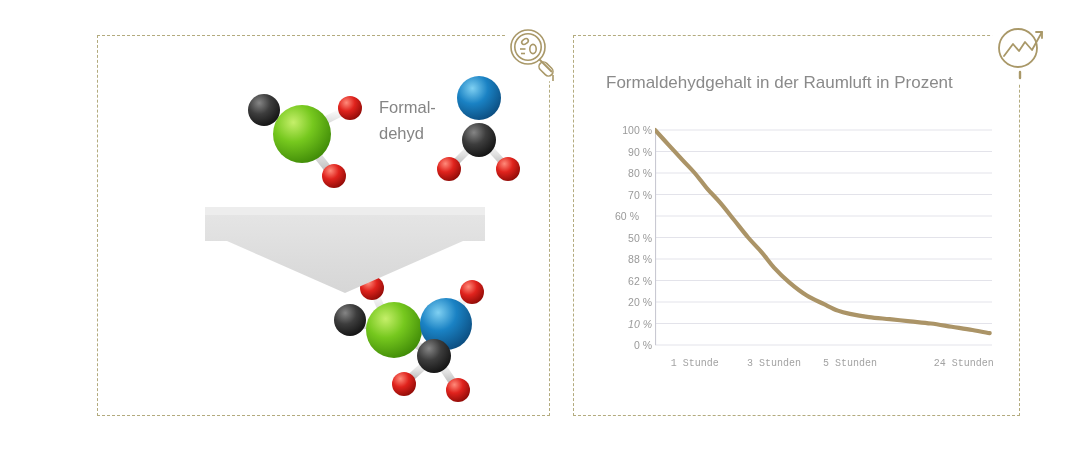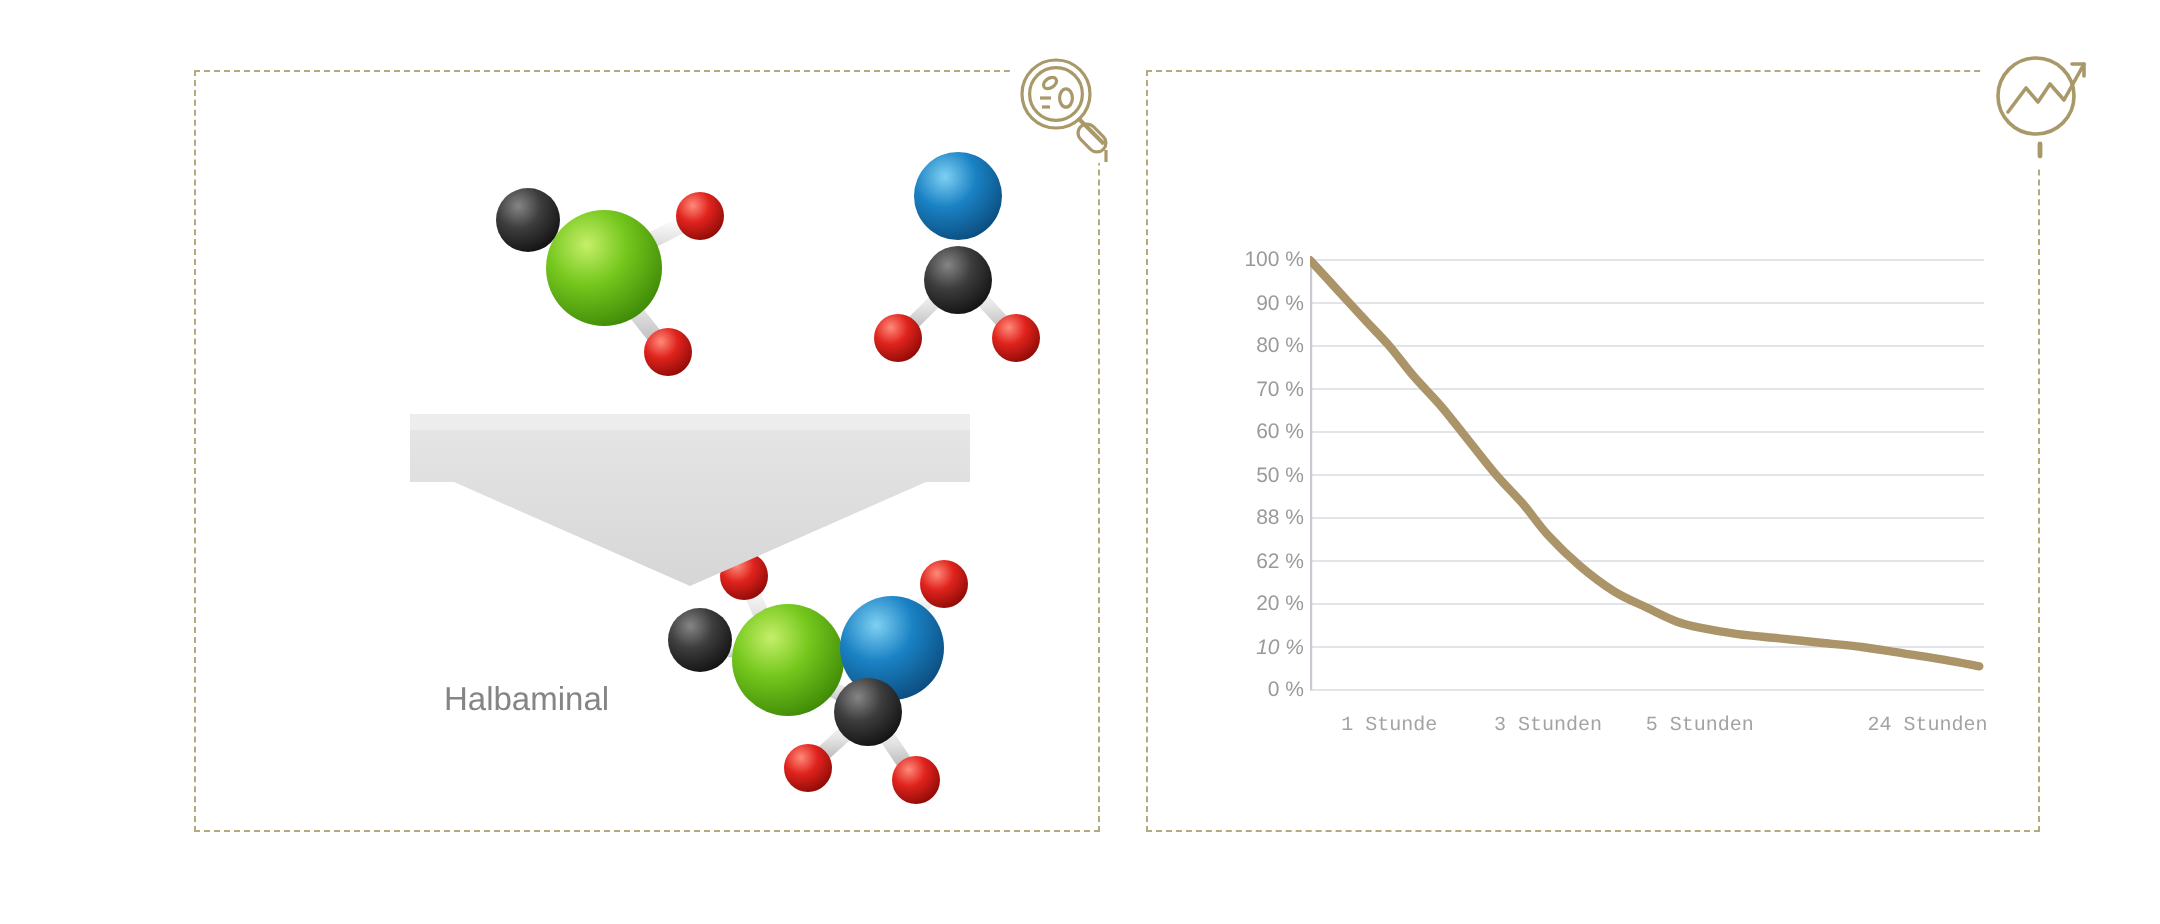--- a/index.html
+++ b/index.html
@@ -116,22 +116,23 @@
   #plot-svg { position: absolute; left: 55px; top: 0; }
 </style>
 </head>
 <body>
 
 <div class="stage">
 
   <div class="panel" id="panel-left"></div>
 
 
-
-  <div class="label-text" id="label-halbaminal">Halbaminal</div>
+  <div class="label-text" id="label-formaldehyd">Formal-
+dehyd</div>
+
 
   <svg class="molecule" id="mol-amino" viewBox="0 0 136 114">
     <defs>
       <radialGradient id="gGreen" cx="35%" cy="30%" r="75%">
         <stop offset="0%" stop-color="#c5ef6a"></stop>
         <stop offset="45%" stop-color="#76c81e"></stop>
         <stop offset="100%" stop-color="#3f8a07"></stop>
       </radialGradient>
       <radialGradient id="gDark" cx="35%" cy="28%" r="78%">
         <stop offset="0%" stop-color="#858585"></stop>
@@ -217,28 +218,29 @@
       <line x1="50" y1="52" x2="50" y2="58" stroke-width="1.6"></line>
       <ellipse cx="22" cy="18.5" rx="3.6" ry="2.4" transform="rotate(-35 22 18.5)"></ellipse>
       <ellipse cx="30" cy="26" rx="3.2" ry="4.6"></ellipse>
       <line x1="17" y1="26" x2="22.5" y2="26"></line>
       <line x1="18" y1="30.5" x2="22" y2="30.5"></line>
     </svg>
   </div>
 
   <div class="panel" id="panel-right"></div>
 
+  <div id="chart-title">Formaldehydgehalt in der Raumluft in Prozent</div>
 
   <div id="chart-area">
     <div id="y-labels">
         <div class="ytick" style="top: 10px;">100 %</div>
         <div class="ytick" style="top: 31.5px;">90 %</div>
         <div class="ytick" style="top: 53px;">80 %</div>
         <div class="ytick" style="top: 74.5px;">70 %</div>
-        <div class="ytick" style="top: 96px;">60 %</div>
+        <div class="ytick" style="top: 96px; text-align: center;">60 %</div>
         <div class="ytick" style="top: 117.5px;">50 %</div>
         <div class="ytick" style="top: 139px;">88 %</div>
         <div class="ytick" style="top: 160.5px;">62 %</div>
         <div class="ytick" style="top: 182px;">20 %</div>
         <div class="ytick" style="top: 203.5px; font-style: italic;">10 %</div>
         <div class="ytick" style="top: 225px;">0 %</div>
       </div>
     <svg id="plot-svg" width="345" height="235" viewBox="0 0 345 235">
       <g id="gridlines" stroke="#e3e3ea" stroke-width="1">
           <line x1="0" x2="337" y1="10" y2="10"></line>

